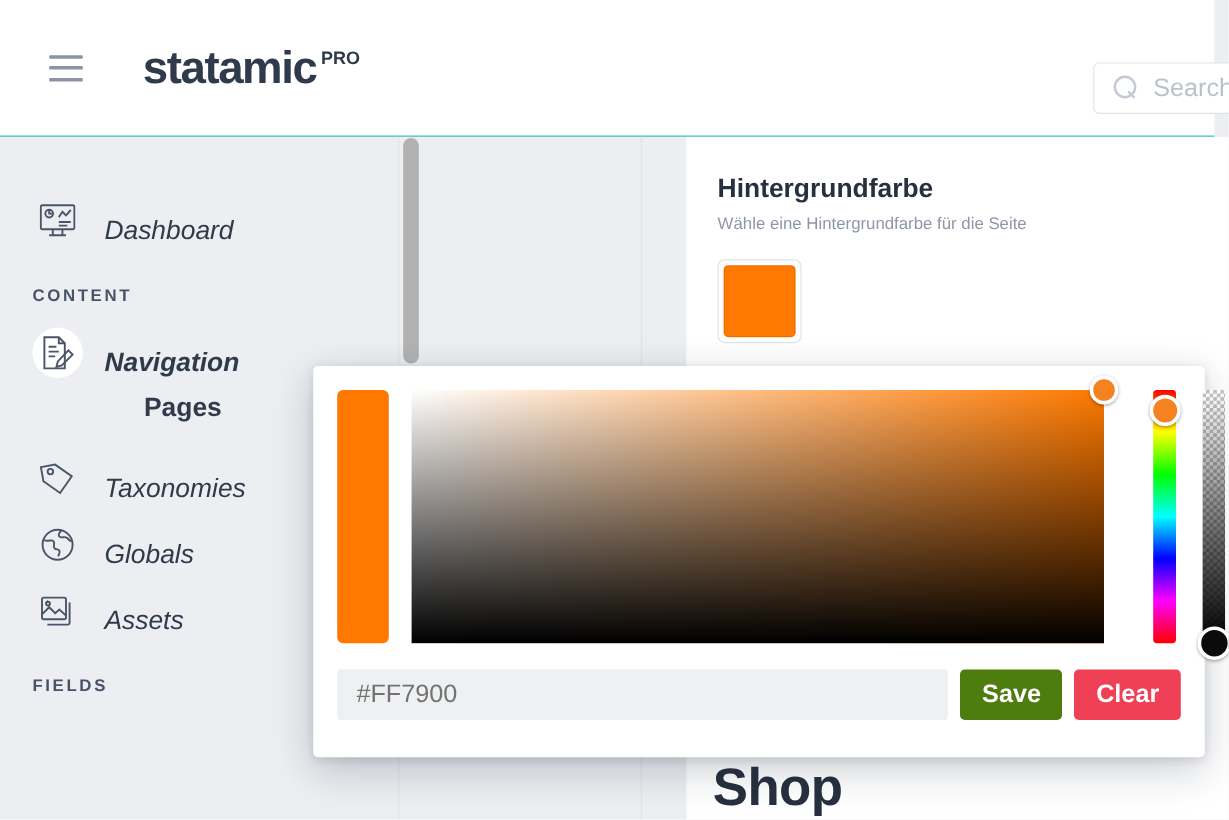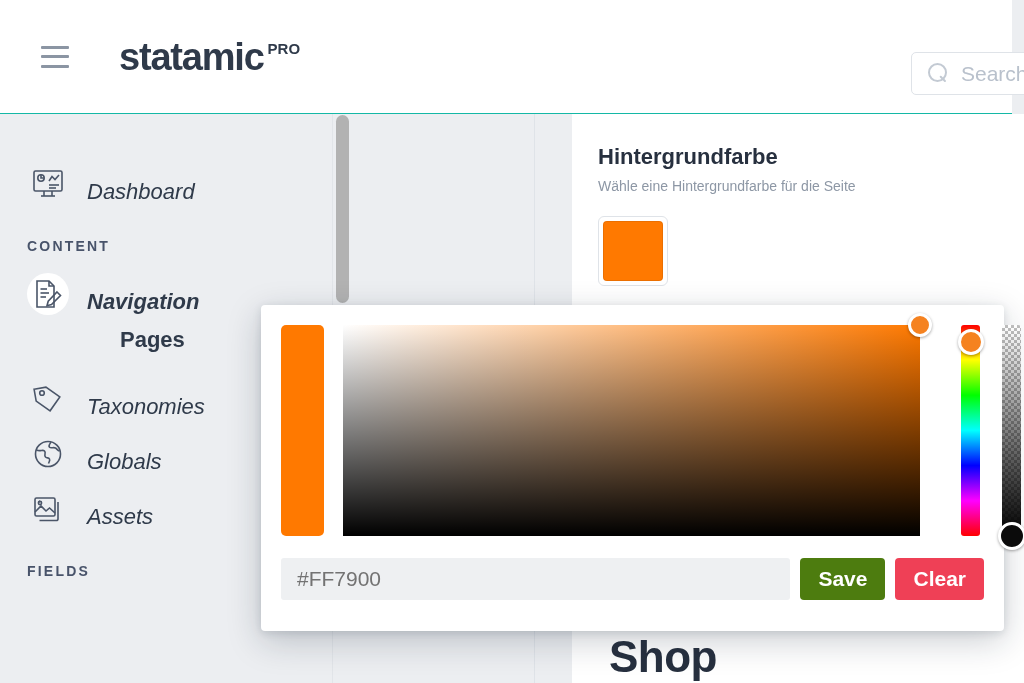--- a/index.html
+++ b/index.html
@@ -110,21 +110,21 @@
   .field-desc { font-size: 14px; color: #8d97a5; margin-bottom: 22px; white-space: nowrap; }
   .swatch-frame {
     width: 70px; height: 70px; border: 1px solid #dfe3e8; border-radius: 6px;
     background: #fff; padding: 4px; cursor: pointer;
   }
   .swatch-inner {
     width: 100%; height: 100%; border-radius: 4px;
     box-shadow: inset 0 0 0 1px rgba(0,0,0,.08);
   }
   .shop-heading {
-    position: absolute; left: 37px; top: 518px;
+    position: absolute; left: 22px; top: 518px;
     font-size: 44px; font-weight: 700; color: #27303f; letter-spacing: -0.5px;
   }
 
   
   .ghost-rows { position: absolute; left: 380px; top: 180px; width: 80px; }
   .ghost-rows .r { height: 56px; border-bottom: 1px solid #e9ecf0; }
   .ghost-rows .r:nth-child(odd) { background: #f7f9fb; }
 
   
   .picker {

